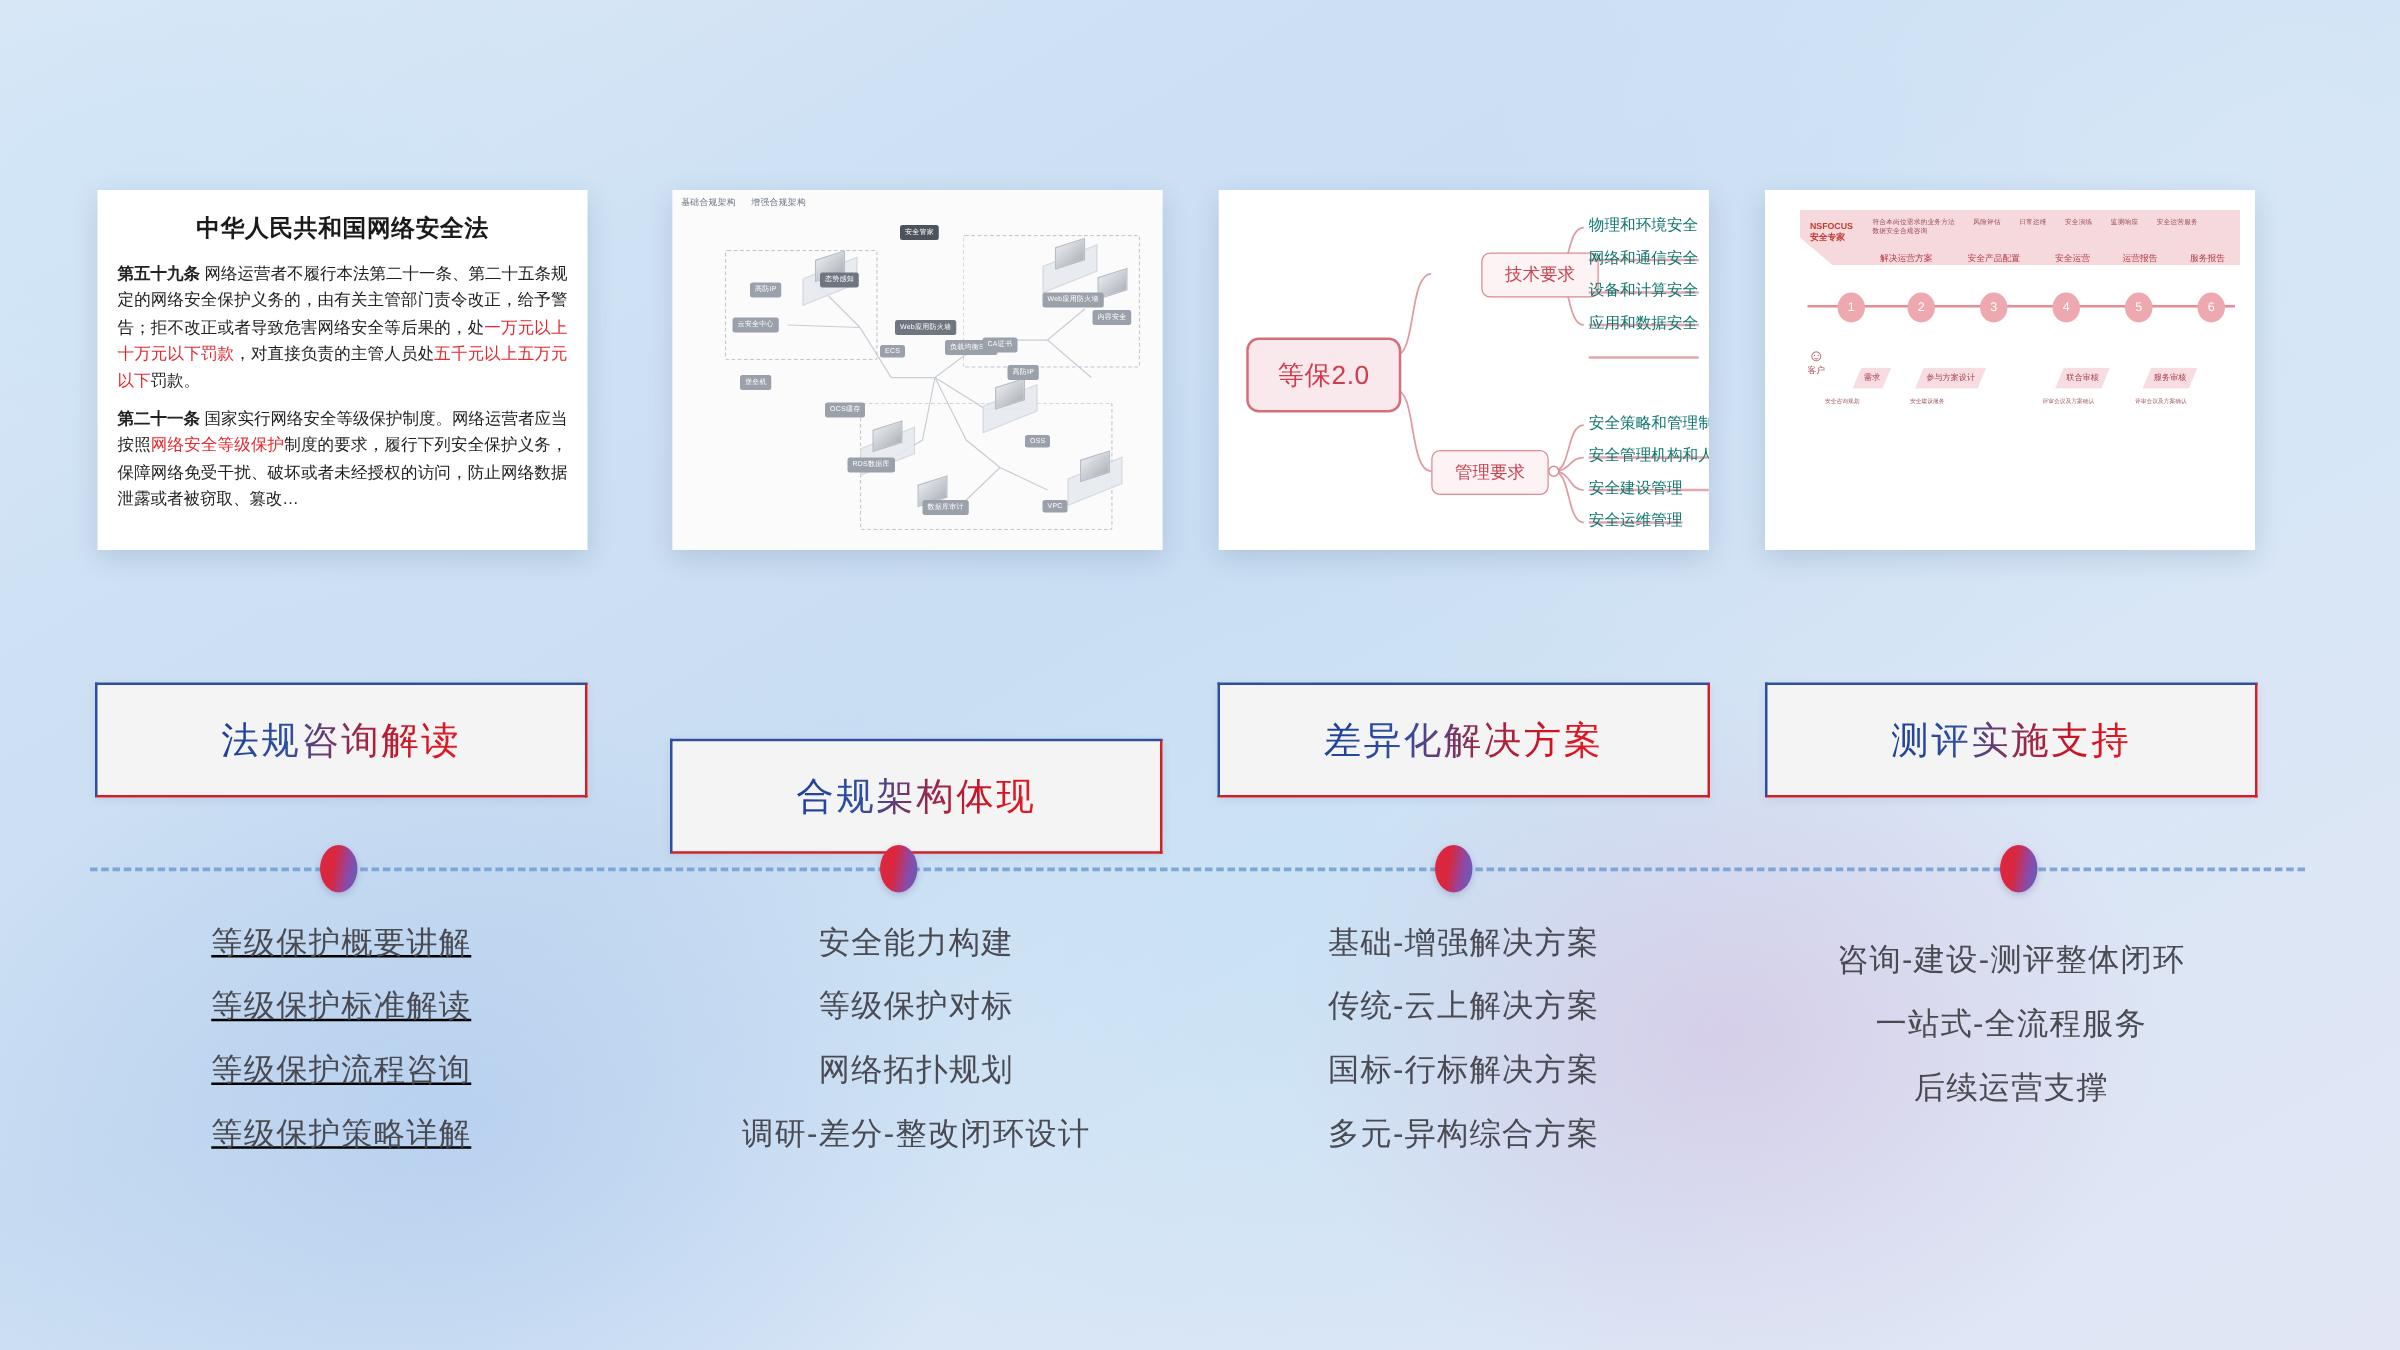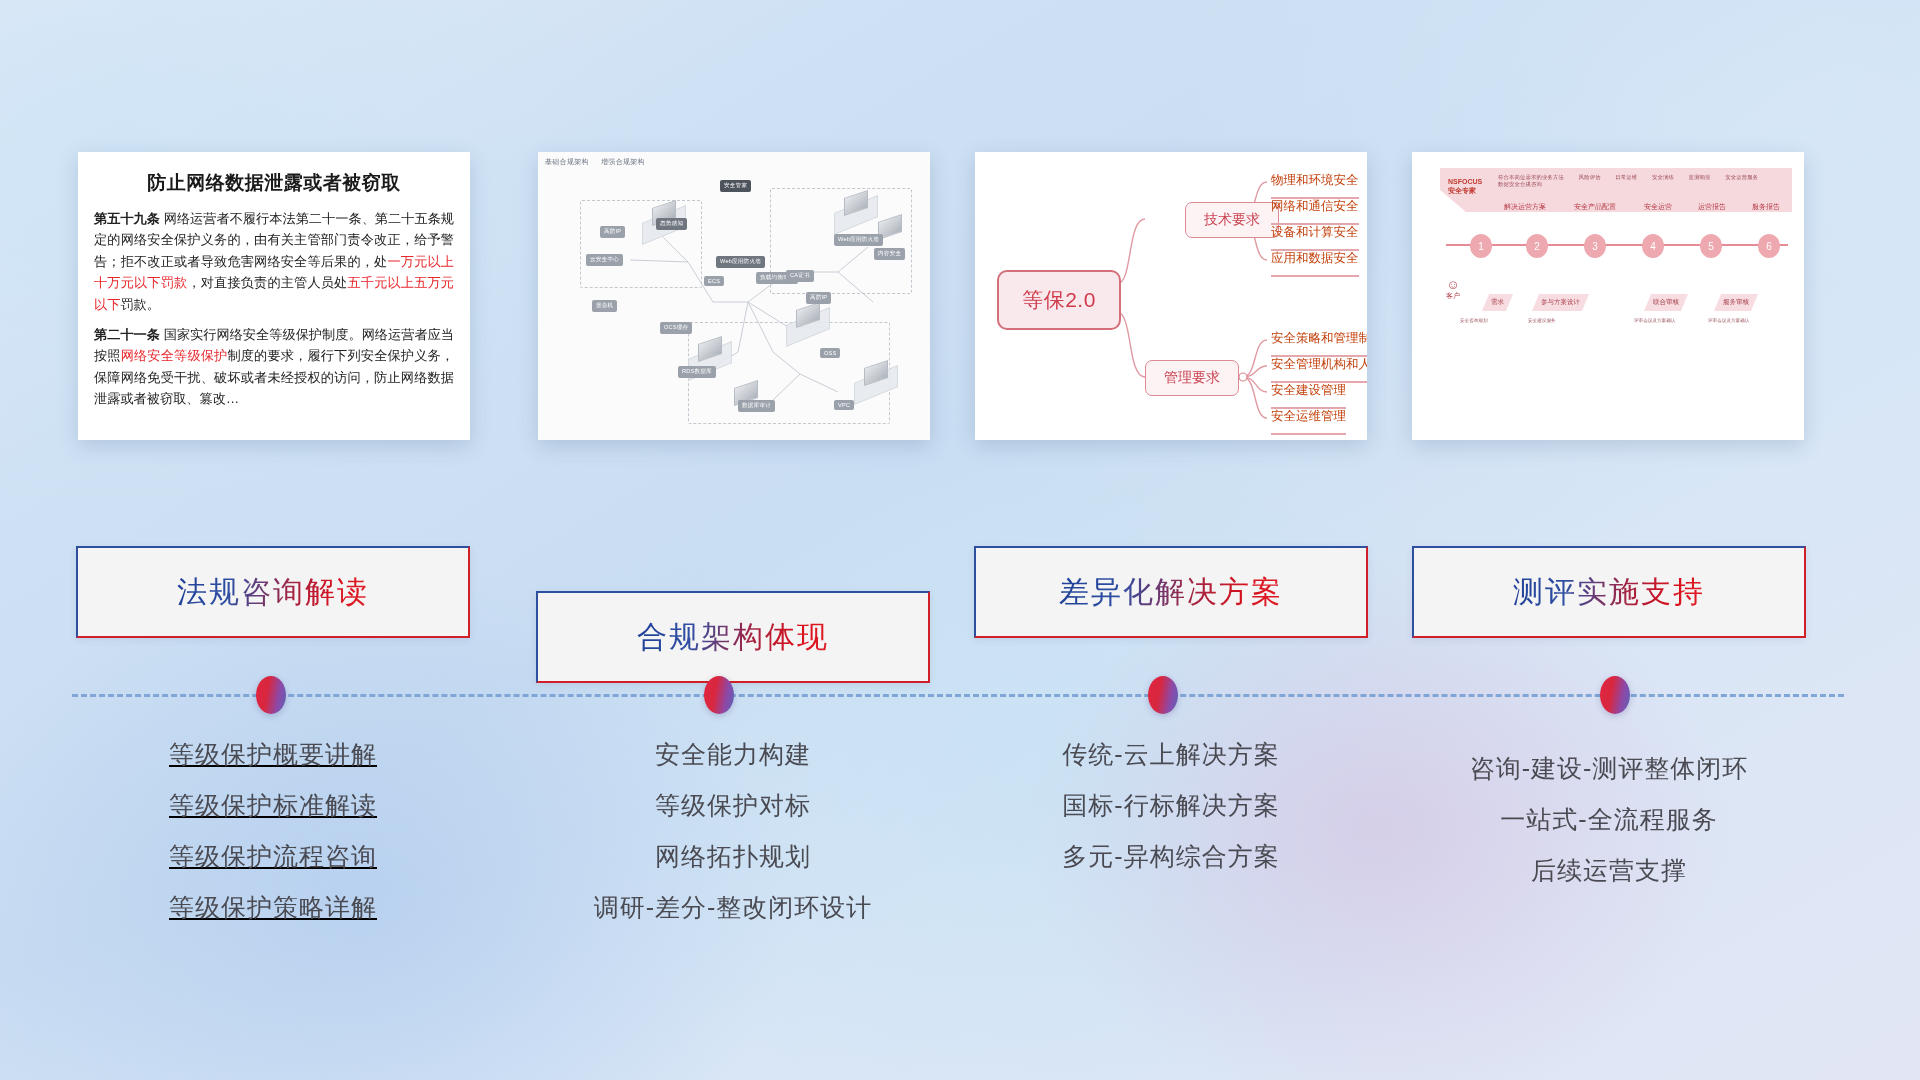--- a/index.html
+++ b/index.html
@@ -72,22 +72,22 @@
     letter-spacing:.5px;
   }
   .mind .mid{
     position:absolute;width:92px;height:34px;border:1px solid #dc8a93;border-radius:7px;
     background:#fdf2f4;color:#c94452;font-size:14px;
     display:flex;align-items:center;justify-content:center;
   }
   .mind .mid.m1{left:170px;top:50px;margin-left:40px;}
   .mind .mid.m2{left:170px;top:208px;}
   .mind .leaf{
-    position:absolute;font-size:12.5px;color:#c2410c;white-space:nowrap;
-    padding-bottom:8px;border-bottom:2px solid #e3a7ad;
+    position:absolute;font-size:12.5px;color:#0f766e;white-space:nowrap;
+    padding-bottom:18px;border-bottom:2px solid #e3a7ad;
   }
   .mind svg{position:absolute;inset:0;}
 
   
   .road{position:relative;width:100%;height:100%;background:#fff;}
   .road .hdr{
     position:absolute;left:28px;top:16px;width:352px;height:44px;
     background:#f6d9dd;
     clip-path:polygon(0 0,100% 0,100% 100%,26px 100%,0 50%);
   }
@@ -154,21 +154,21 @@
     margin-bottom:26px;white-space:nowrap;
   }
 </style>
 </head>
 <body>
 
 <div class="stage">
 
   <div class="card c1">
     <div class="law">
-      <h1>防止网络数据泄露或者被窃取</h1>
+      <h1>中华人民共和国网络安全法</h1>
       <p><b>第五十九条</b> <span>网络运营者不履行本法第二十一条、第二十五条规定的网络安全保护义务的，由有关主管部门责令改正，给予警告；拒不改正或者导致危害网络安全等后果的，处</span><span class="rd">一万元以上十万元以下罚款</span><span>，对直接负责的主管人员处</span><span class="rd">五千元以上五万元以下</span><span>罚款。</span></p>
       <p><b>第二十一条</b> <span>国家实行网络安全等级保护制度。网络运营者应当按照</span><span class="rd">网络安全等级保护</span><span>制度的要求，履行下列安全保护义务，保障网络免受干扰、破坏或者未经授权的访问，防止网络数据泄露或者被窃取、篡改…</span></p>
     </div>
   </div>
 
   <div class="card c2">
     <div class="arch">
       <div class="toprow">
         <span>基础合规架构</span>
         <span>增强合规架构</span>
@@ -336,20 +336,21 @@
     <div class="li">等级保护流程咨询</div>
     <div class="li">等级保护策略详解</div>
   </div>
   <div class="list l2">
     <div class="li">安全能力构建</div>
     <div class="li">等级保护对标</div>
     <div class="li">网络拓扑规划</div>
     <div class="li">调研-差分-整改闭环设计</div>
   </div>
   <div class="list l3">
+    <div class="li">基础-增强解决方案</div>
     <div class="li">传统-云上解决方案</div>
     <div class="li">国标-行标解决方案</div>
     <div class="li">多元-异构综合方案</div>
   </div>
   <div class="list l4" style="top:756px;">
     <div class="li">咨询-建设-测评整体闭环</div>
     <div class="li">一站式-全流程服务</div>
     <div class="li">后续运营支撑</div>
   </div>
 

